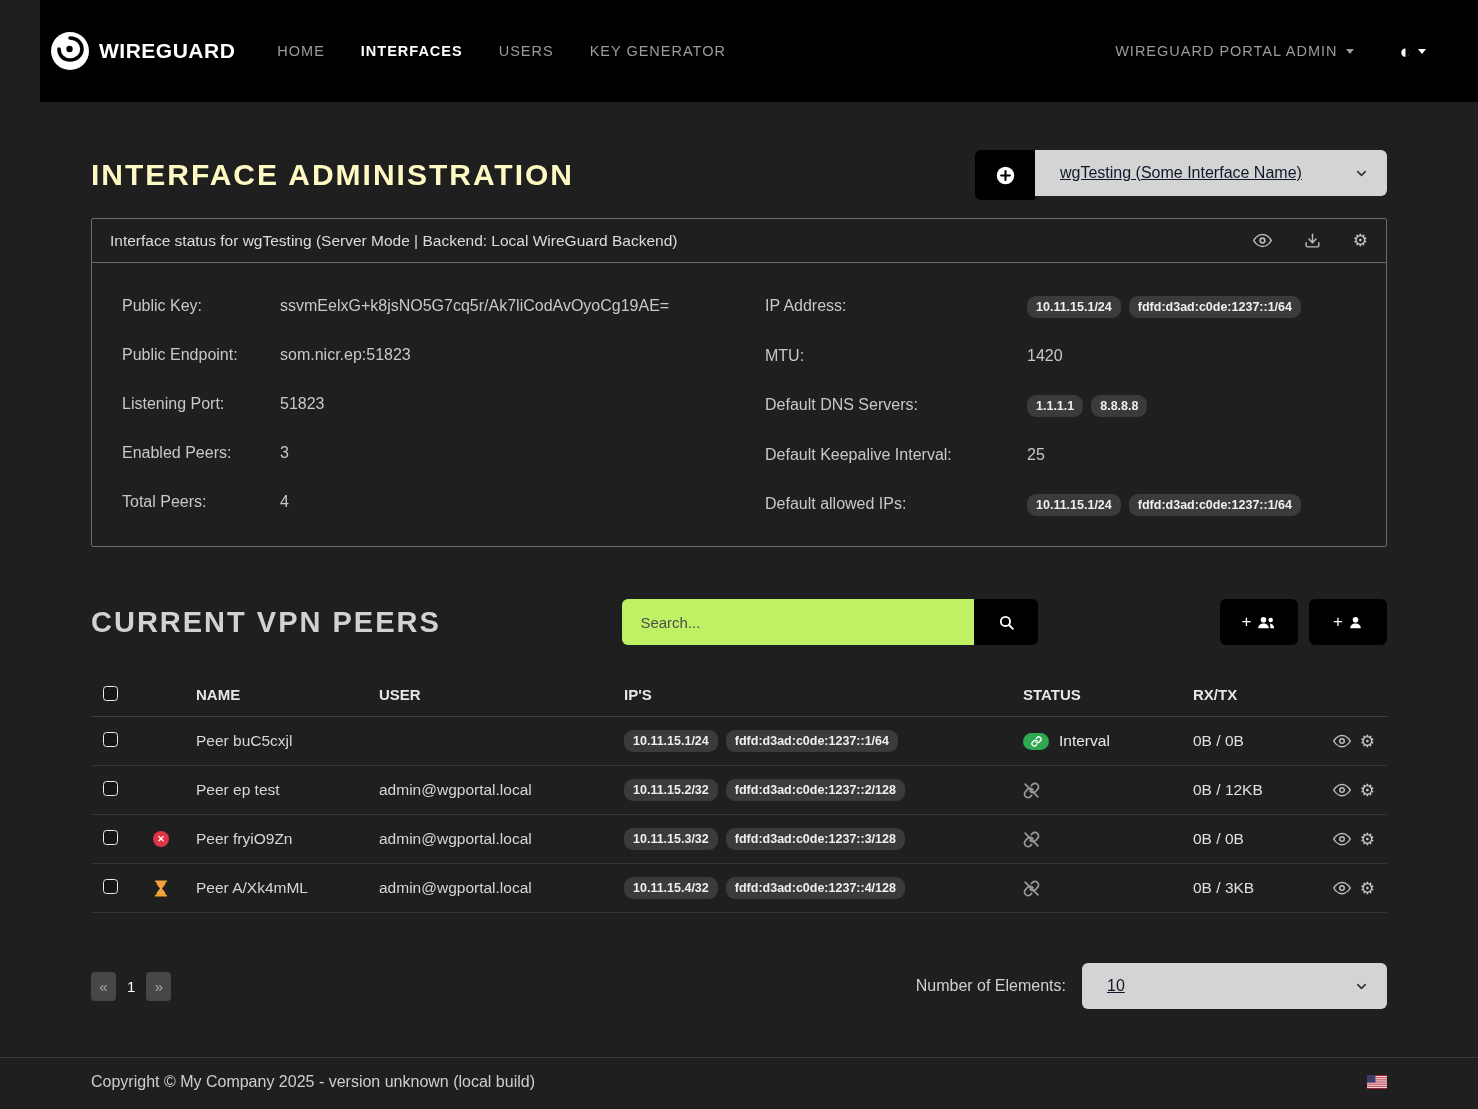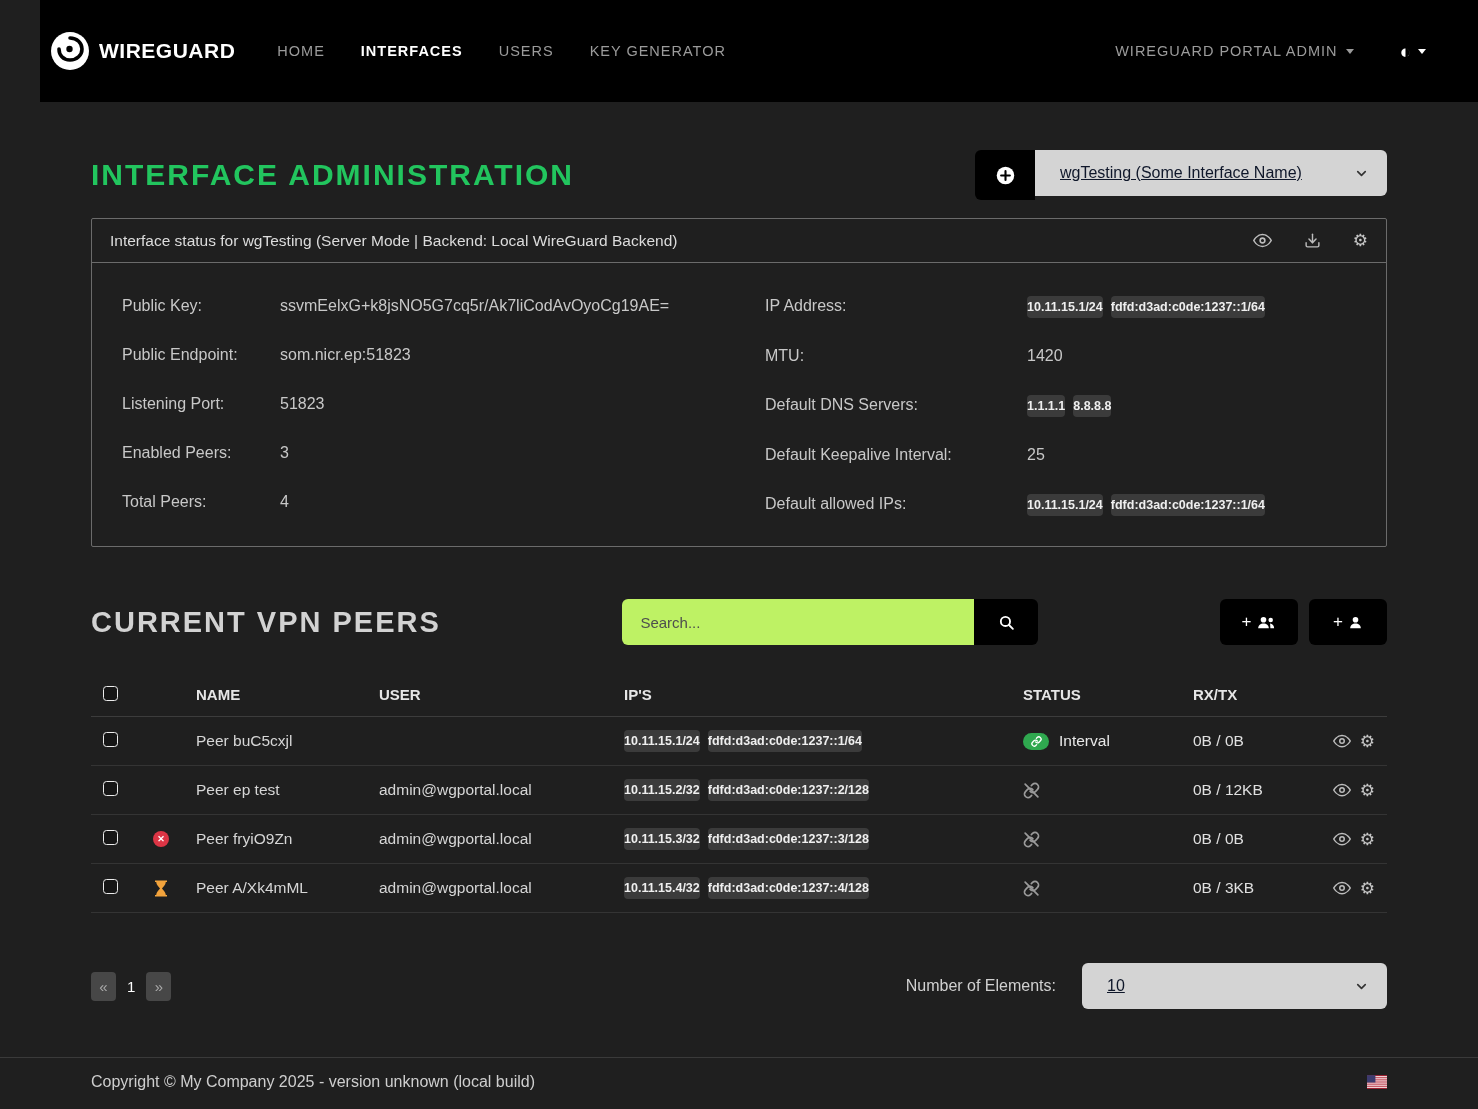--- a/index.html
+++ b/index.html
@@ -18,41 +18,41 @@
     letter-spacing:1px; text-transform:uppercase; cursor:pointer; }
   .caret { width:0; height:0; border-left:4.5px solid transparent; border-right:4.5px solid transparent;
     border-top:5px solid currentColor; display:inline-block; }
   .theme-toggle { display:flex; align-items:center; gap:7px; color:#fff; cursor:pointer; }
   .theme-glyph { font-size:19px; line-height:1; }
 
   main { padding:0 91px; }
 
   
   .page-header { display:flex; justify-content:space-between; align-items:center; margin-top:48px; }
-  .page-title { font-size:30px; font-weight:600; letter-spacing:2px; color:#22c55e; text-transform:uppercase; }
+  .page-title { font-size:30px; font-weight:600; letter-spacing:2px; color:#fef9c3; text-transform:uppercase; }
   .select-group { display:flex; }
   .btn-square { width:60px; height:50px; background:#000; border:none; border-radius:6px 0 0 6px;
     display:flex; align-items:center; justify-content:center; cursor:pointer; }
   .gray-select { height:46px; background:#d4d4d4; color:#0f172a; display:flex; align-items:center;
     justify-content:space-between; padding:0 18px 0 25px; font-size:16px; cursor:pointer;text-decoration:underline; }
   .iface-select { width:352px; border-radius:0 6px 6px 0; }
   .count-select { width:305px; border-radius:6px; }
 
   
   .card { border:1px solid #6b6b6b; margin-top:18px; border-radius:2px; }
   .card-header { display:flex; align-items:center; height:44px; padding:0 18px;
     border-bottom:1px solid #6b6b6b; font-size:15.5px; color:#dcdcdc; }
   .card-header-icons { margin-left:auto; display:flex; align-items:center; gap:32px; color:#bdbdbd; }
   .icon-btn { background:none; border:none; color:#bdbdbd; cursor:pointer; display:flex; align-items:center; }
   .card-body { display:flex; padding:32px 30px 30px; }
   .half-left { width:643px; display:grid; grid-template-columns:158px 1fr; row-gap:27px; align-content:start; }
   .half-right { flex:1; display:grid; grid-template-columns:262px 1fr; row-gap:27px; align-content:start; }
   .kv-label, .kv-value { font-size:16px; color:#c8c8c8; line-height:22px; }
   .badge { display:inline-block; background:#3b3b3b; color:#efefef; font-size:12.5px; font-weight:600;
-    padding:4px 0; border-radius:4px; margin-right:8px; line-height:14px; }
+    padding:4px 9px; border-radius:9px; margin-right:8px; line-height:14px; }
 
   
   .peers-bar { display:flex; align-items:center; margin-top:52px; }
   .peers-title { font-size:29px; font-weight:600; letter-spacing:2px; color:#d2d2d2; text-transform:uppercase; }
   .search-group { display:flex; margin-left:auto; }
   .search-input { width:352px; height:46px; background:#bef264; border:none; border-radius:6px 0 0 6px;
     padding:13px 18px; font-size:15px; color:#222; outline:none; }
   .search-input::placeholder { color:#4e4e4e; }
   .search-btn { width:64px; height:46px; background:#000; border:none; border-radius:0 6px 6px 0;
     display:flex; align-items:center; justify-content:center; cursor:pointer; }
@@ -81,21 +81,21 @@
   .gear-glyph { font-size:17px; line-height:1; color:#c6c6c6; }
   .status-text { color:#e8e8e8; }
   .rxtx { color:#e0e0e0; }
 
   
   .bottom-bar { display:flex; align-items:center; margin-top:50px; }
   .pagination { display:flex; gap:5px; align-items:center; }
   .pg { height:29px; min-width:25px; padding:0 6px; display:flex; align-items:center; justify-content:center;
     background:#474747; color:#a9a9a9; border-radius:4px; font-size:15px; cursor:pointer; border:none; }
   .pg.current { background:transparent; color:#fff; min-width:16px; }
-  .elements { margin-left:auto; display:flex; align-items:center; gap:26px; }
+  .elements { margin-left:auto; display:flex; align-items:center; gap:16px; }
   .elements-label { font-size:16px; color:#d0d0d0; }
 
   
   .footer { margin-top:48px; border-top:1px solid #3a3a3a; height:49px; display:flex; align-items:center;
     justify-content:space-between; padding:0 91px; font-size:16px; color:#cecece; }
 
   svg { display:block; }
 </style>
 </head>
 <body>

